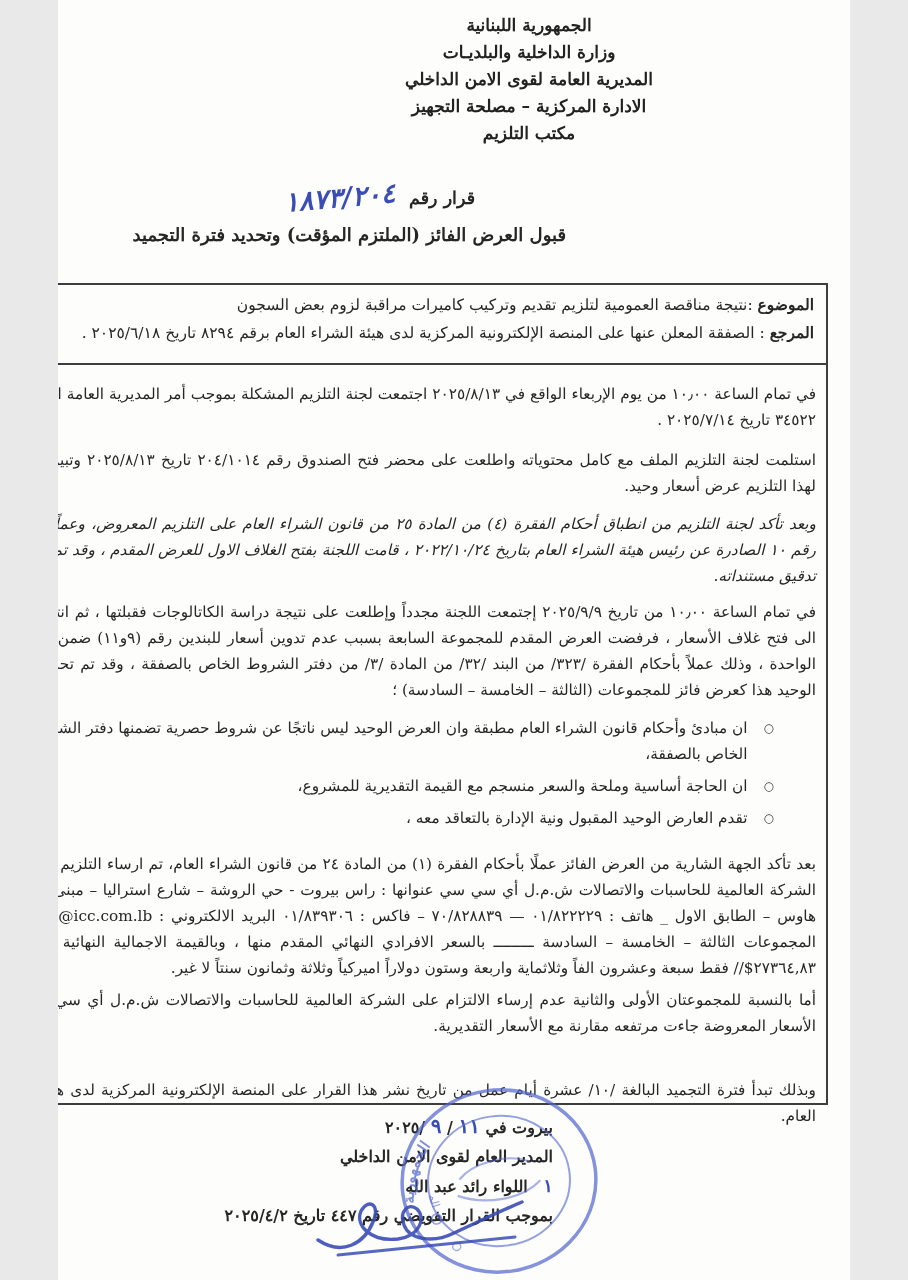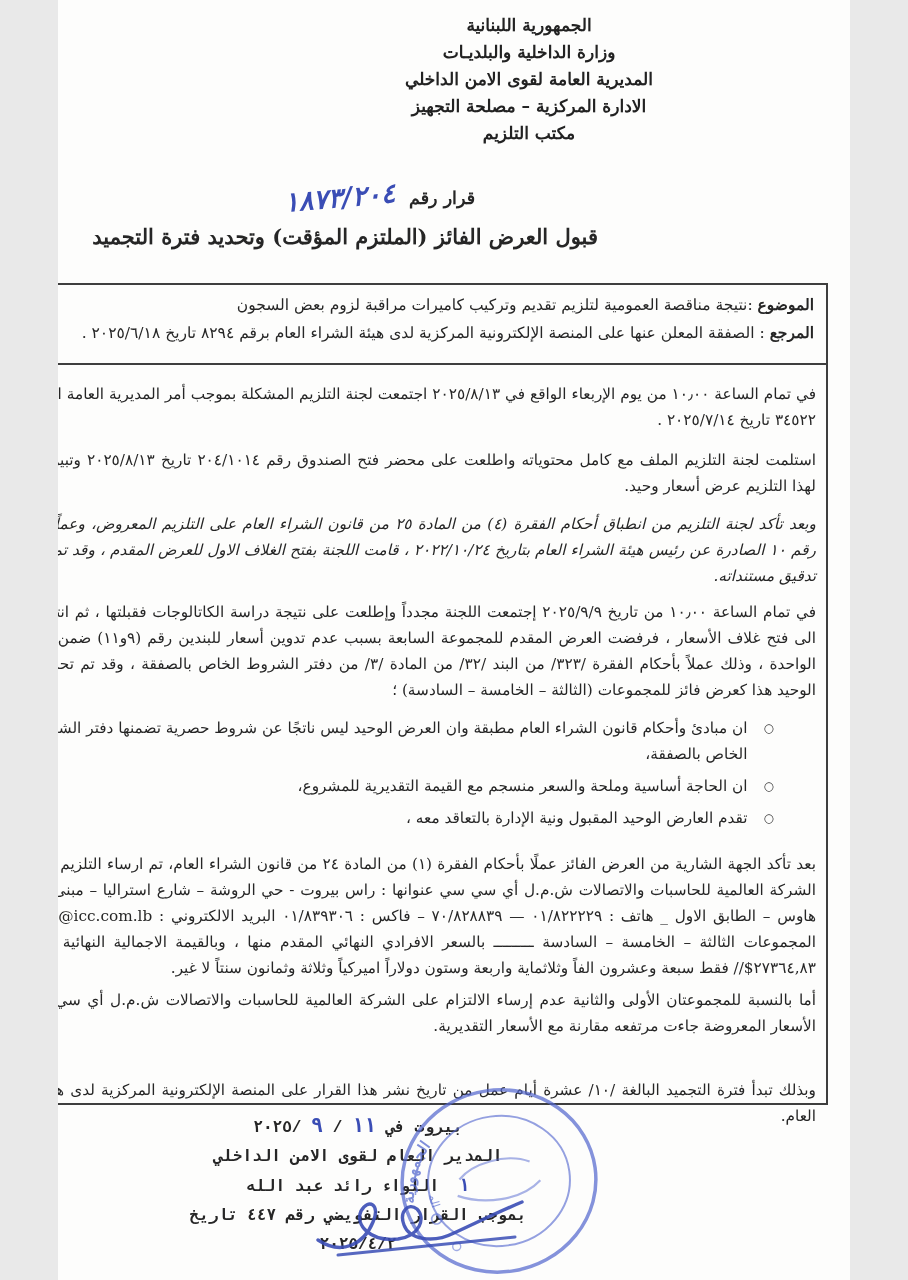--- a/index.html
+++ b/index.html
@@ -21,22 +21,22 @@
     position:absolute; top:182px; right:375px;
     display:flex; align-items:center; gap:14px; direction:rtl;
   }
   .decision-label { font-weight:700; font-size:17.5px; }
   .hw { color:#3a4db5; }
   .decision-number {
     font-size:27px; letter-spacing:3px; font-style:italic;
     transform:rotate(-5deg); font-weight:600; white-space:nowrap;
   }
   .decision-title {
-    position:absolute; top:224px; right:252px;
-    font-weight:700; font-size:21px;
+    position:absolute; top:224px; right:284px;
+    font-weight:700; font-size:18px;
   }
   
   .main-box {
     position:absolute; top:283px; right:22px; width:862px; height:822px;
     border:2px solid #3e3e3e;
   }
   .subject-section {
     border-bottom:2px solid #3e3e3e;
     padding:6px 12px 16px 18px; font-size:15.5px; line-height:27px;
   }
@@ -50,21 +50,21 @@
   .p4 { margin-top:22px; }
   .bullet-list { list-style:none; margin-top:12px; }
   .bullet-item { display:flex; gap:16px; padding-right:42px; line-height:26px; margin-top:6px; }
   .bullet-marker { font-size:12px; line-height:26px; color:#333; }
   .p5 { margin-top:20px; }
   .p6 { margin-top:6px; }
   .p7 { margin-top:38px; }
   
   .signature-block {
     position:absolute; top:1112px; left:105px; width:390px;
-    text-align:center; font-weight:700; font-size:16px; line-height:29px;font-family:Liberation Mono, monospace;
+    font-weight:700; font-size:16px; line-height:29px;
   }
   .sig-date { font-weight:700; }
   .sig-date .hw-num { font-size:20px; font-weight:600; }
   .pen-mark { color:#3a4db5; font-size:18px; margin-left:10px; }
   
   .stamp { position:absolute; left:332px; top:1082px; width:218px; height:198px; transform:rotate(-8deg); }
   .sig-scribble { position:absolute; left:252px; top:1182px; width:235px; height:95px; }
 </style>
 </head>
 <body>

